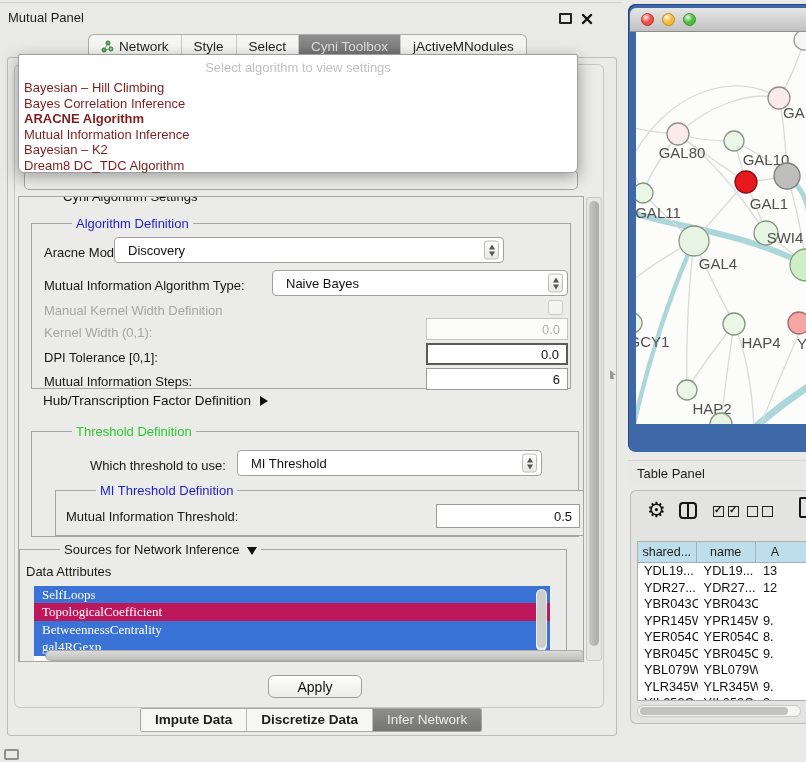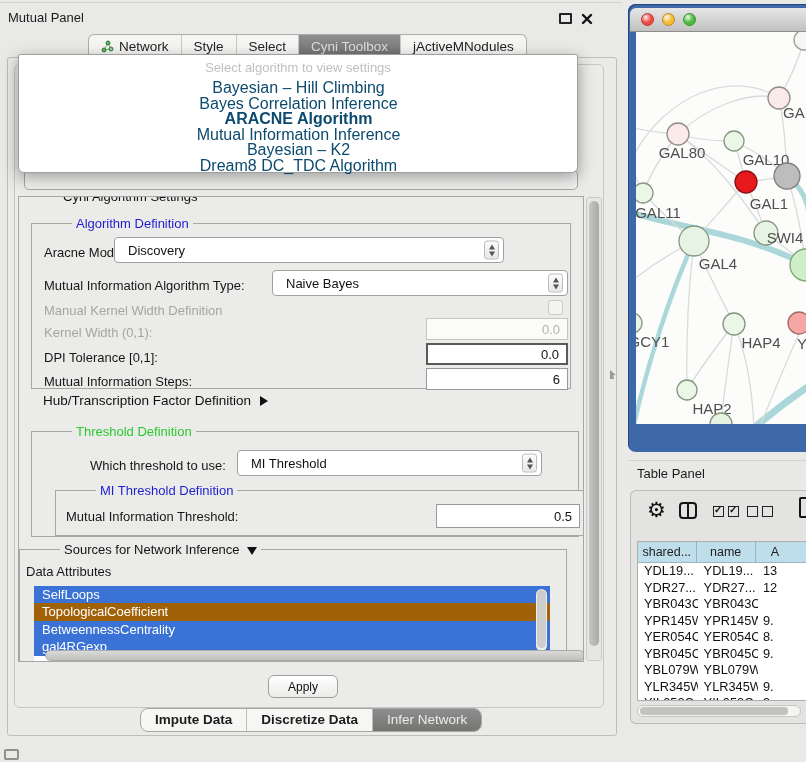--- a/index.html
+++ b/index.html
@@ -27,21 +27,21 @@
   #panel-outer { left:7px; top:57px; width:610px; height:679px; border:1px solid #bdbdbb; border-radius:3px; background:#eaeae8; }
   #scrollpane  { left:14px; top:64px; width:590px; height:644px; border:1px solid #c6c6c4; border-radius:6px; background:#ebebe9; }
   #combo-sliver { left:24px; top:170px; width:554px; height:20px; border:1px solid #a8a8a6; border-radius:5px;
     background:linear-gradient(#fdfdfd,#efefed); }
 
   
   #algo-popup { left:18px; top:54px; width:560px; height:119px; background:#fff; border:1px solid #9f9f9d;
     border-radius:2px 2px 6px 6px; box-shadow:0 5px 16px rgba(0,0,0,.38); z-index:30; }
   #algo-hint { position:absolute; top:5px; left:0; right:0; text-align:center; color:#c0c0be; font-size:13px; }
   #algo-items { position:absolute; top:25px; left:4px; right:4px; }
-  .algo-item { height:15.6px; line-height:15.6px; font-size:16px; color:#0c4a6e; padding-left:1px; white-space:nowrap;text-align:center; }
+  .algo-item { height:15.6px; line-height:15.6px; font-size:13px; color:#7f1d1d; padding-left:1px; white-space:nowrap; }
   .algo-item.bold { font-weight:bold; }
 
   
   .gbox { position:absolute; border:1px solid #a6a6a4; }
   .legend { position:absolute; top:-8px; left:8px; background:#ebebe9; padding:0 4px; font-size:13px; color:#131313; white-space:nowrap;margin-left:32px; }
   .legend.blue { color:#1e1ecf; } .legend.green { color:#2ec82e; }
   #cyni-box { left:18px; top:196px; width:566px; height:466px; overflow:hidden; }
 
   .lbl { position:absolute; font-size:13px; font-weight:normal; color:#171717; white-space:nowrap; }
   .lbl.dis { color:#a5a5a3; }
@@ -55,36 +55,36 @@
   .tri-down { width:0; height:0; border-left:3.5px solid transparent; border-right:3.5px solid transparent; border-top:5px solid #555; }
   .tri-right{ display:inline-block; width:0; height:0; border-top:5.5px solid transparent; border-bottom:5.5px solid transparent; border-left:8px solid #111; margin-left:9px; vertical-align:-1px;}
   .tri-dn-b { display:inline-block; width:0; height:0; border-left:5.5px solid transparent; border-right:5.5px solid transparent; border-top:8px solid #111; margin-left:7px; vertical-align:-1px;}
 
   .tfield { position:absolute; background:#fff; border:1px solid #9a9a98; font-size:13px; color:#111;
     text-align:right; padding:0 7px; display:flex; align-items:center; justify-content:flex-end; }
   .tfield.dis { background:#fbfbf9; border-color:#c4c4c2; color:#b2b2b0; }
   .tfield.strong { border:2px solid #5a5a58; }
 
   
-  #attr-list { position:absolute; left:14px; top:36px; width:516px; height:84px; background:#fff; overflow:hidden; }
+  #attr-list { position:absolute; left:14px; top:36px; width:516px; height:84px; background:#fff; overflow:hidden;font-family:Liberation Serif, serif; }
   .attr-item { height:17.4px; line-height:17.4px; font-size:13px; color:#fff; padding-left:8px; }
   #attr-sb { position:absolute; right:3px; top:3px; width:11px; height:62px; background:#ececea; border-radius:6px; }
   #attr-sb-thumb { position:absolute; left:1px; top:1px; width:9px; height:58px; background:#cdcdcb; border-radius:5px; }
 
   
   #vsb { left:586px; top:197px; width:16px; height:464px; background:#e6e6e4; border:1px solid #c9c9c7; border-radius:3px; }
   #vsb-thumb { position:absolute; left:2px; top:3px; width:10px; height:445px; border-radius:6px;
     background:linear-gradient(90deg,#c6c6c4,#a9a9a7); }
   #hsb { left:22px; top:453px; width:556px; height:11px; position:absolute; }
   #hsb-thumb { position:absolute; left:4px; top:0; width:540px; height:11px; background:linear-gradient(#dadad8,#bfbfbd); border:1px solid #ababab; border-radius:6px; }
 
   
-  #apply-btn { left:268px; top:675px; width:70px; height:23px; border:1px solid #9e9e9c; border-radius:6px;
-    background:linear-gradient(#ffffff,#ebebe9); font-size:12px; color:#111; display:flex; align-items:center; justify-content:center; }
-  #bottom-tabs { left:140px; top:708px; height:24px; display:flex; border:1px solid #a6a6a4; border-radius:8px; background:#f6f6f4; overflow:hidden;justify-content:center; }
+  #apply-btn { left:268px; top:675px; width:94px; height:23px; border:1px solid #9e9e9c; border-radius:6px;
+    background:linear-gradient(#ffffff,#ebebe9); font-size:14px; color:#111; display:flex; align-items:center; justify-content:center; }
+  #bottom-tabs { left:140px; top:708px; height:24px; display:flex; border:1px solid #a6a6a4; border-radius:2px; background:#f6f6f4; overflow:hidden;justify-content:center; }
   .btab { padding:0 14px; line-height:22px; font-size:13.5px; font-weight:bold; color:#1d1d1d; border-left:1px solid #bdbdbb; }
   .btab:first-child { border-left:none; }
   .btab.sel { background:linear-gradient(#8e8e8e,#747472); color:#ececea; font-weight:normal; }
 
   #mini-icon { left:4px; top:749px; width:15px; height:11px; border:2px solid #8f8f8d; border-radius:2px; }
   #cursor-mark { left:609px; top:366px; width:8px; height:11px; }
 
   
   #net-frame { left:628px; top:4px; width:178px; height:448px; background:#3e69a9; border-radius:8px 0 0 8px;
     box-shadow:inset 1px 1px 0 #27477c; }
@@ -232,21 +232,21 @@
         <span class="lbl" style="left:10px; top:18px;">Mutual Information Threshold:</span>
         <div class="tfield" style="left:380px; top:13px; width:144px; height:24px;">0.5</div>
       </div>
     </div>
 
     <div class="gbox" style="left:0; top:352px; width:548px; height:120px;">
       <span class="legend"><span>Sources for Network Inference</span><span class="tri-dn-b"></span></span>
       <span class="lbl" style="left:6px; top:14px;">Data Attributes</span>
       <div id="attr-list">
         <div class="attr-item" style="background: rgb(59, 114, 214);">SelfLoops</div>
-          <div class="attr-item" style="background: #a16207;">TopologicalCoefficient</div>
+          <div class="attr-item" style="background: #be185d;">TopologicalCoefficient</div>
           <div class="attr-item" style="background: rgb(59, 114, 214);">BetweennessCentrality</div>
           <div class="attr-item" style="background: rgb(59, 114, 214);">gal4RGexp</div>
           <div id="attr-sb">
             <div id="attr-sb-thumb"></div>
           </div>
       </div>
     </div>
 
     <div id="hsb">
         <div id="hsb-thumb"></div>

